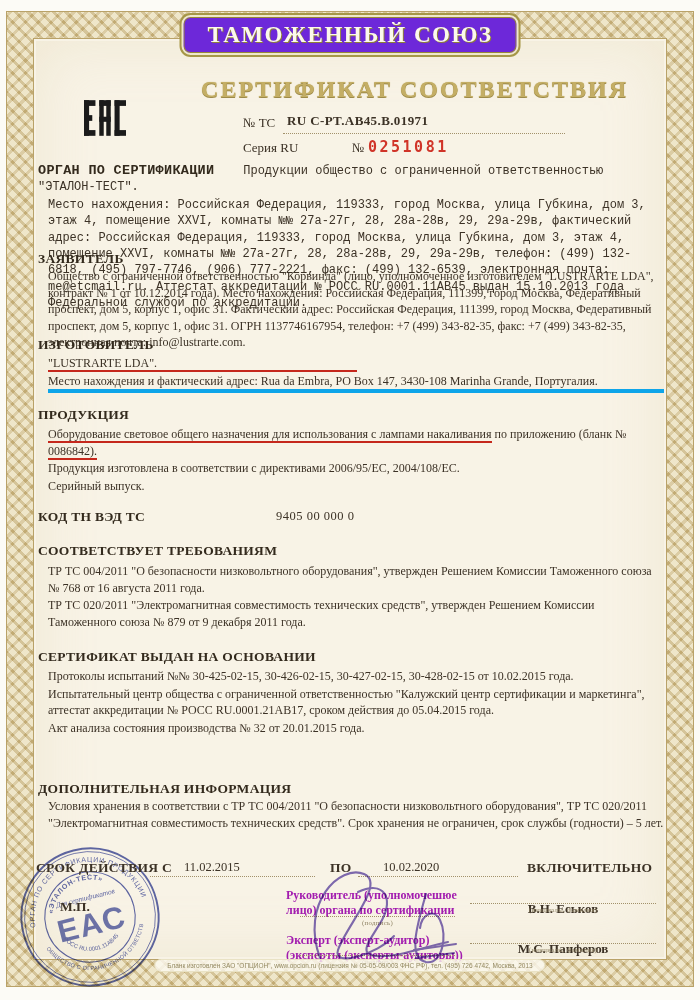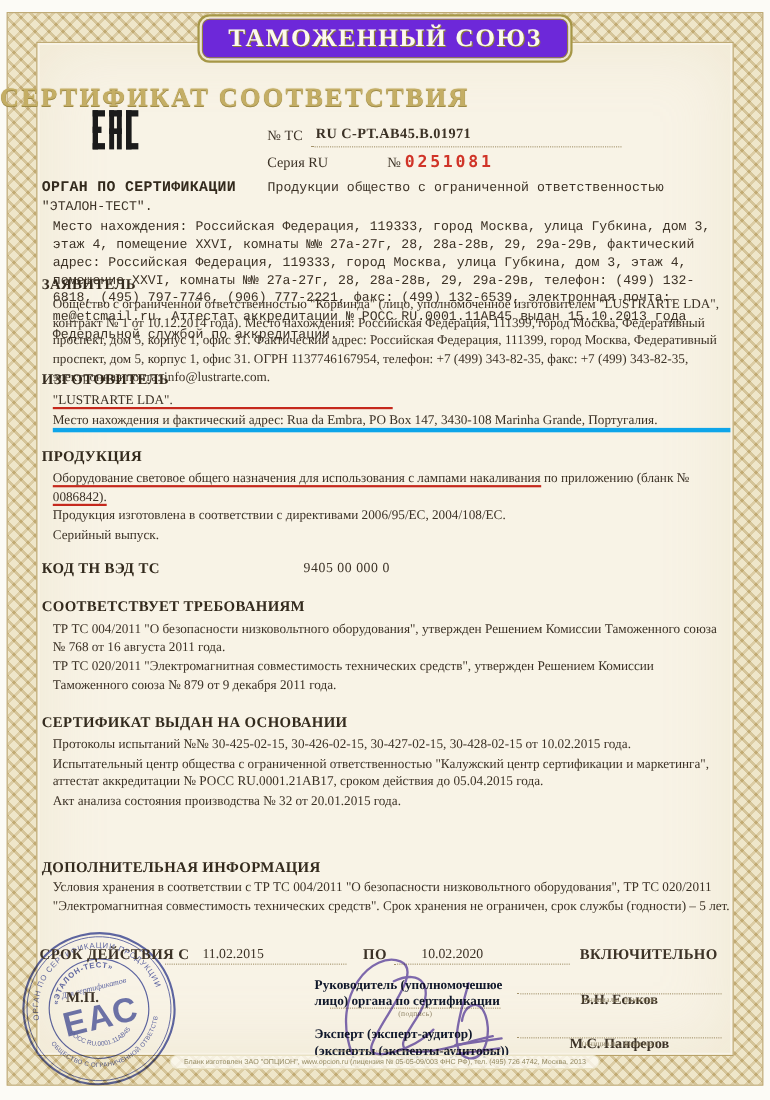--- a/index.html
+++ b/index.html
@@ -26,42 +26,42 @@
   
   .badge{
     position:absolute;top:15px;left:50%;transform:translateX(-50%);z-index:5;
     background:#6d28d9;color:#fcf9ec;
     border:2px solid #efe8ca;box-shadow:0 0 0 2px #a69747, inset 0 0 0 1px #968738;
     border-radius:9px;padding:5px 24px;
     font-size:23px;font-weight:bold;letter-spacing:1.5px;white-space:nowrap;
     text-shadow:1px 1px 0 #8e7f38;
   }
   .doc-title{
-    position:absolute;top:76px;left:0;width:628px;text-align:left;z-index:4;
+    position:absolute;top:76px;left:0;width:628px;text-align:right;z-index:4;
     font-size:24px;font-weight:bold;letter-spacing:2px;
     color:#c4ae65;text-shadow:0 1px 0 #9d8a48,0 0 1px #b7a257;white-space:nowrap;
   }
   .eac{position:absolute;left:84px;top:91px;z-index:4;}
   .row-abs{position:absolute;white-space:nowrap;}
   .lbl{font-size:13px;}
   .num-bold{font-size:13px;font-weight:bold;letter-spacing:.4px;}
   .serial{font-family:"DejaVu Sans Mono","Liberation Mono",monospace;
     color:#d03428;font-size:15px;letter-spacing:2.5px;font-weight:bold;}
   .dotline{position:absolute;border-bottom:1px dotted #a2916a;height:0;}
   
   .section{position:absolute;left:38px;width:626px;font-size:12px;line-height:16.4px;}
   .h{font-size:13.5px;font-weight:bold;letter-spacing:.3px;color:#332a1d;}
   .body-ind{margin:1px 0 0 10px;}
   .u-red{border-bottom:2px solid #c5281c;}
   .u-red-wide{display:inline-block;width:100%;border-bottom:4px solid #0ea5e9;}
   .tnved-val{position:absolute;left:238px;top:-1px;font-size:12.5px;font-weight:normal;letter-spacing:.5px;}
   
   .vbold{font-size:13.5px;font-weight:bold;letter-spacing:.3px;}
   .vdate{font-size:12.5px;}
-  .role{position:absolute;left:286px;width:190px;font-size:12px;font-weight:bold;line-height:15px;color:#0f172a;}
+  .role{position:absolute;left:286px;width:190px;font-size:12px;font-weight:bold;line-height:15px;color:#a21caf;}
   .name{position:absolute;width:190px;text-align:center;font-size:13px;font-weight:bold;margin-top:16px;}
   .caption{position:absolute;text-align:center;font-size:6.8px;color:#8e8263;letter-spacing:.3px;}
   .mp{position:absolute;left:60px;top:899px;font-size:13.5px;font-weight:bold;z-index:5;}
   .stamp{position:absolute;left:16px;top:843px;z-index:4;transform:rotate(-14deg);opacity:.88;mix-blend-mode:multiply;}
   .ink{position:absolute;left:298px;top:858px;z-index:6;mix-blend-mode:multiply;}
   .footer-cap{
     position:absolute;top:959px;left:50%;transform:translateX(-50%);z-index:3;
     font-family:"Liberation Sans","DejaVu Sans",sans-serif;
     font-size:6.5px;color:#948a62;background:rgba(252,250,242,.78);
     border:1px solid #e9e2c4;border-radius:8px;padding:2px 12px;white-space:nowrap;

